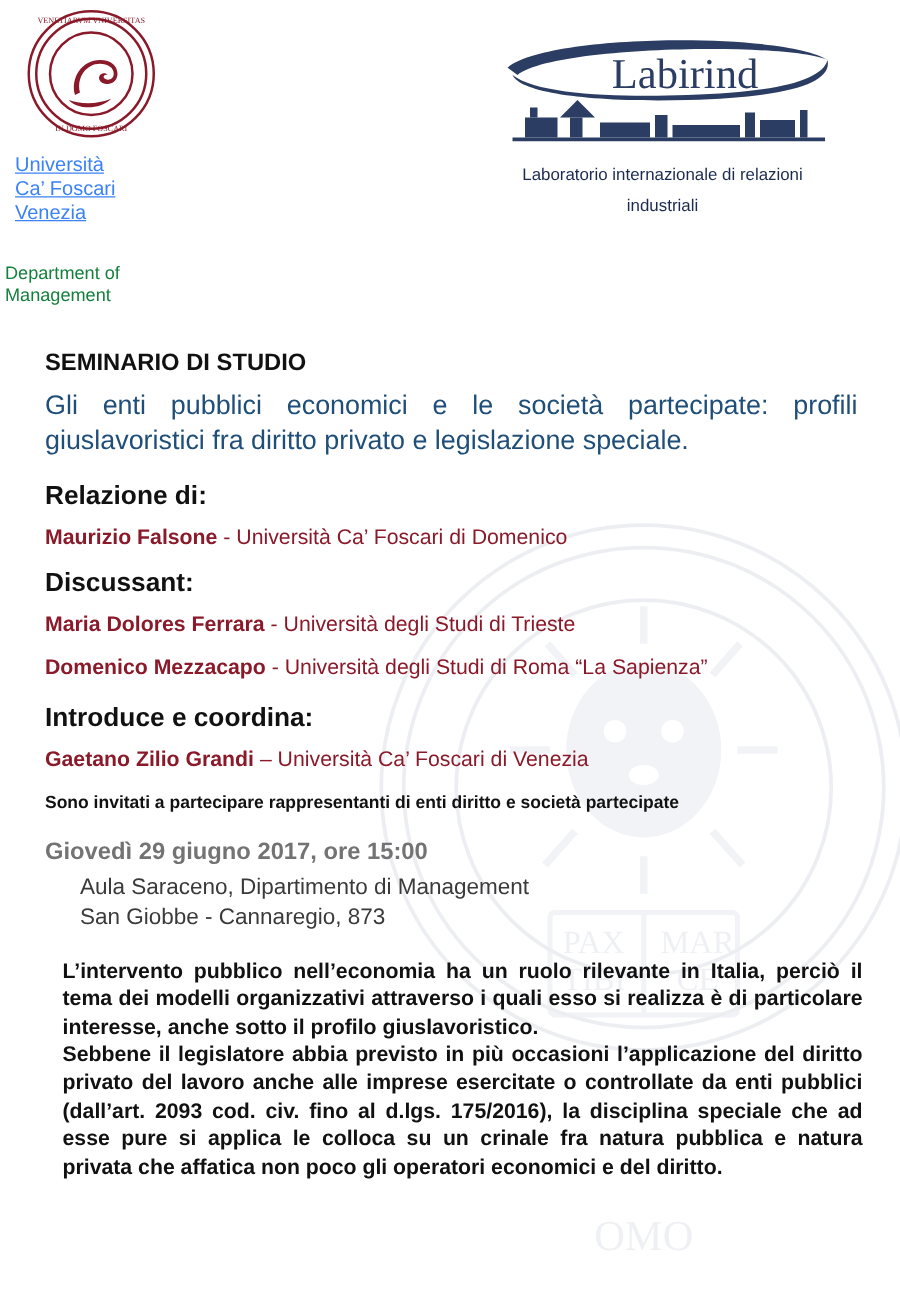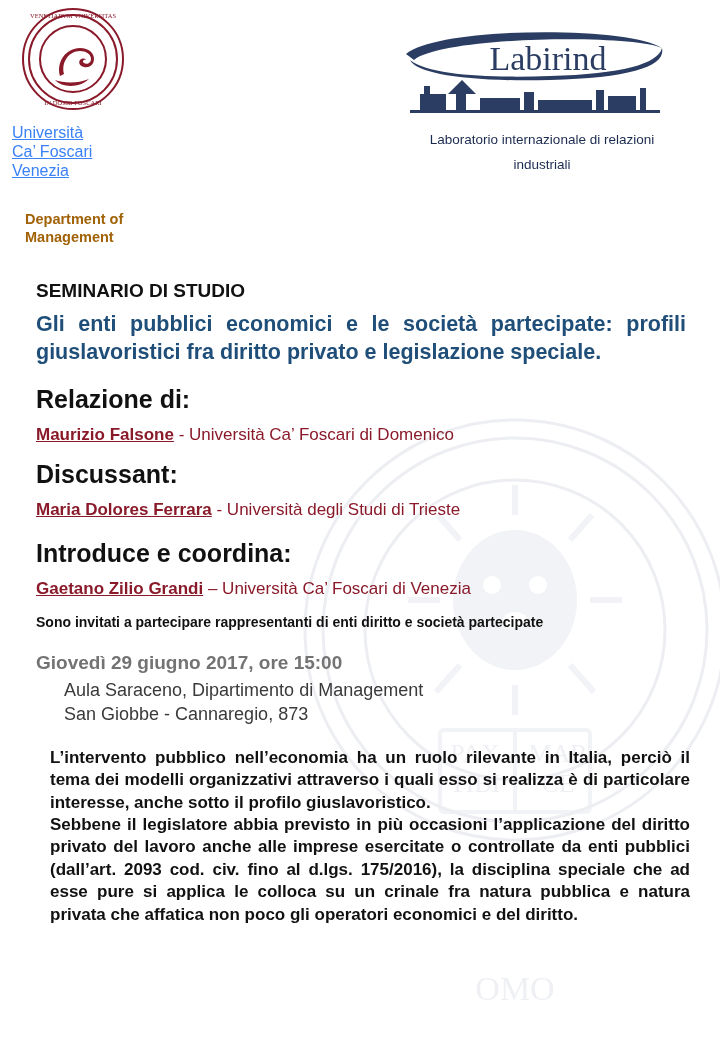--- a/index.html
+++ b/index.html
@@ -55,40 +55,40 @@
     left: 12px;
     top: 124px;
     font-size: 16px;
     line-height: 1.18;
     color: #3b82f6;
     font-family: "Liberation Sans", sans-serif;
     text-decoration: underline;
   }
   .cf-dept {
     position: absolute;
-    left: 25px;
+    left: 4px;
     top: 210px;
     font-size: 14.5px;
-    font-weight: bold;
+    font-weight: normal;
     line-height: 1.25;
-    color: #a16207;
+    color: #15803d;
   }
 
   .lab-logo {
     position: absolute;
     left: 400px;
     top: 20px;
     width: 270px;
     height: 95px;
   }
   .lab-logo svg { width: 100%; height: 100%; }
 
   .lab-sub {
     position: absolute;
-    left: 372px;
+    left: 360px;
     top: 128px;
     width: 340px;
     text-align: center;
     font-size: 13.5px;
     color: #1b2a4f;
     line-height: 1.85;
   }
 
   
   .content {
@@ -98,45 +98,44 @@
 
   .seminar-label {
     font-size: 19px;
     font-weight: bold;
     color: #111111;
     margin: 20px 0 8px 0;
   }
 
   .title {
     font-size: 21.5px;
-    font-weight: bold;
+    font-weight: normal;
     color: #1f4e79;
     line-height: 1.32;
     text-align: justify;
     text-align-last: left;
     width: 650px;
   }
 
   .role-label {
-    font-size: 25px;
+    font-size: 21px;
     font-weight: bold;
     color: #111111;
     margin: 18px 0 10px 0;
   }
   .role-label.tight { margin-top: 14px; }
 
   .person {
     font-size: 17px;
     margin: 0 0 12px 0;
     line-height: 1.3;
   }
   .person .name {
     font-weight: bold;
     color: #8a1a2a;
-    text-decoration: underline;
   }
   .person .aff {
     color: #8a1a2a;
     font-weight: normal;
   }
 
   .invite {
     font-size: 14px;
     font-weight: bold;
     color: #111111;
@@ -282,20 +281,24 @@
     <div class="person">
       <span class="name">Maurizio Falsone</span>
       <span class="aff">- Università Ca’ Foscari di Domenico</span>
     </div>
 
     <div class="role-label tight">Discussant:</div>
     <div class="person">
       <span class="name">Maria Dolores Ferrara</span>
       <span class="aff">- Università degli Studi di Trieste</span>
     </div>
+    <div class="person">
+      <span class="name">Domenico Mezzacapo</span>
+      <span class="aff">- Università degli Studi di Roma “La Sapienza”</span>
+    </div>
 
     <div class="role-label">Introduce e coordina:</div>
     <div class="person">
       <span class="name">Gaetano Zilio Grandi</span>
       <span class="aff">– Università Ca’ Foscari di Venezia</span>
     </div>
 
     <div class="invite">Sono invitati a partecipare rappresentanti di enti diritto e società partecipate</div>
 
     <div class="when">Giovedì 29 giugno 2017, ore 15:00</div>

